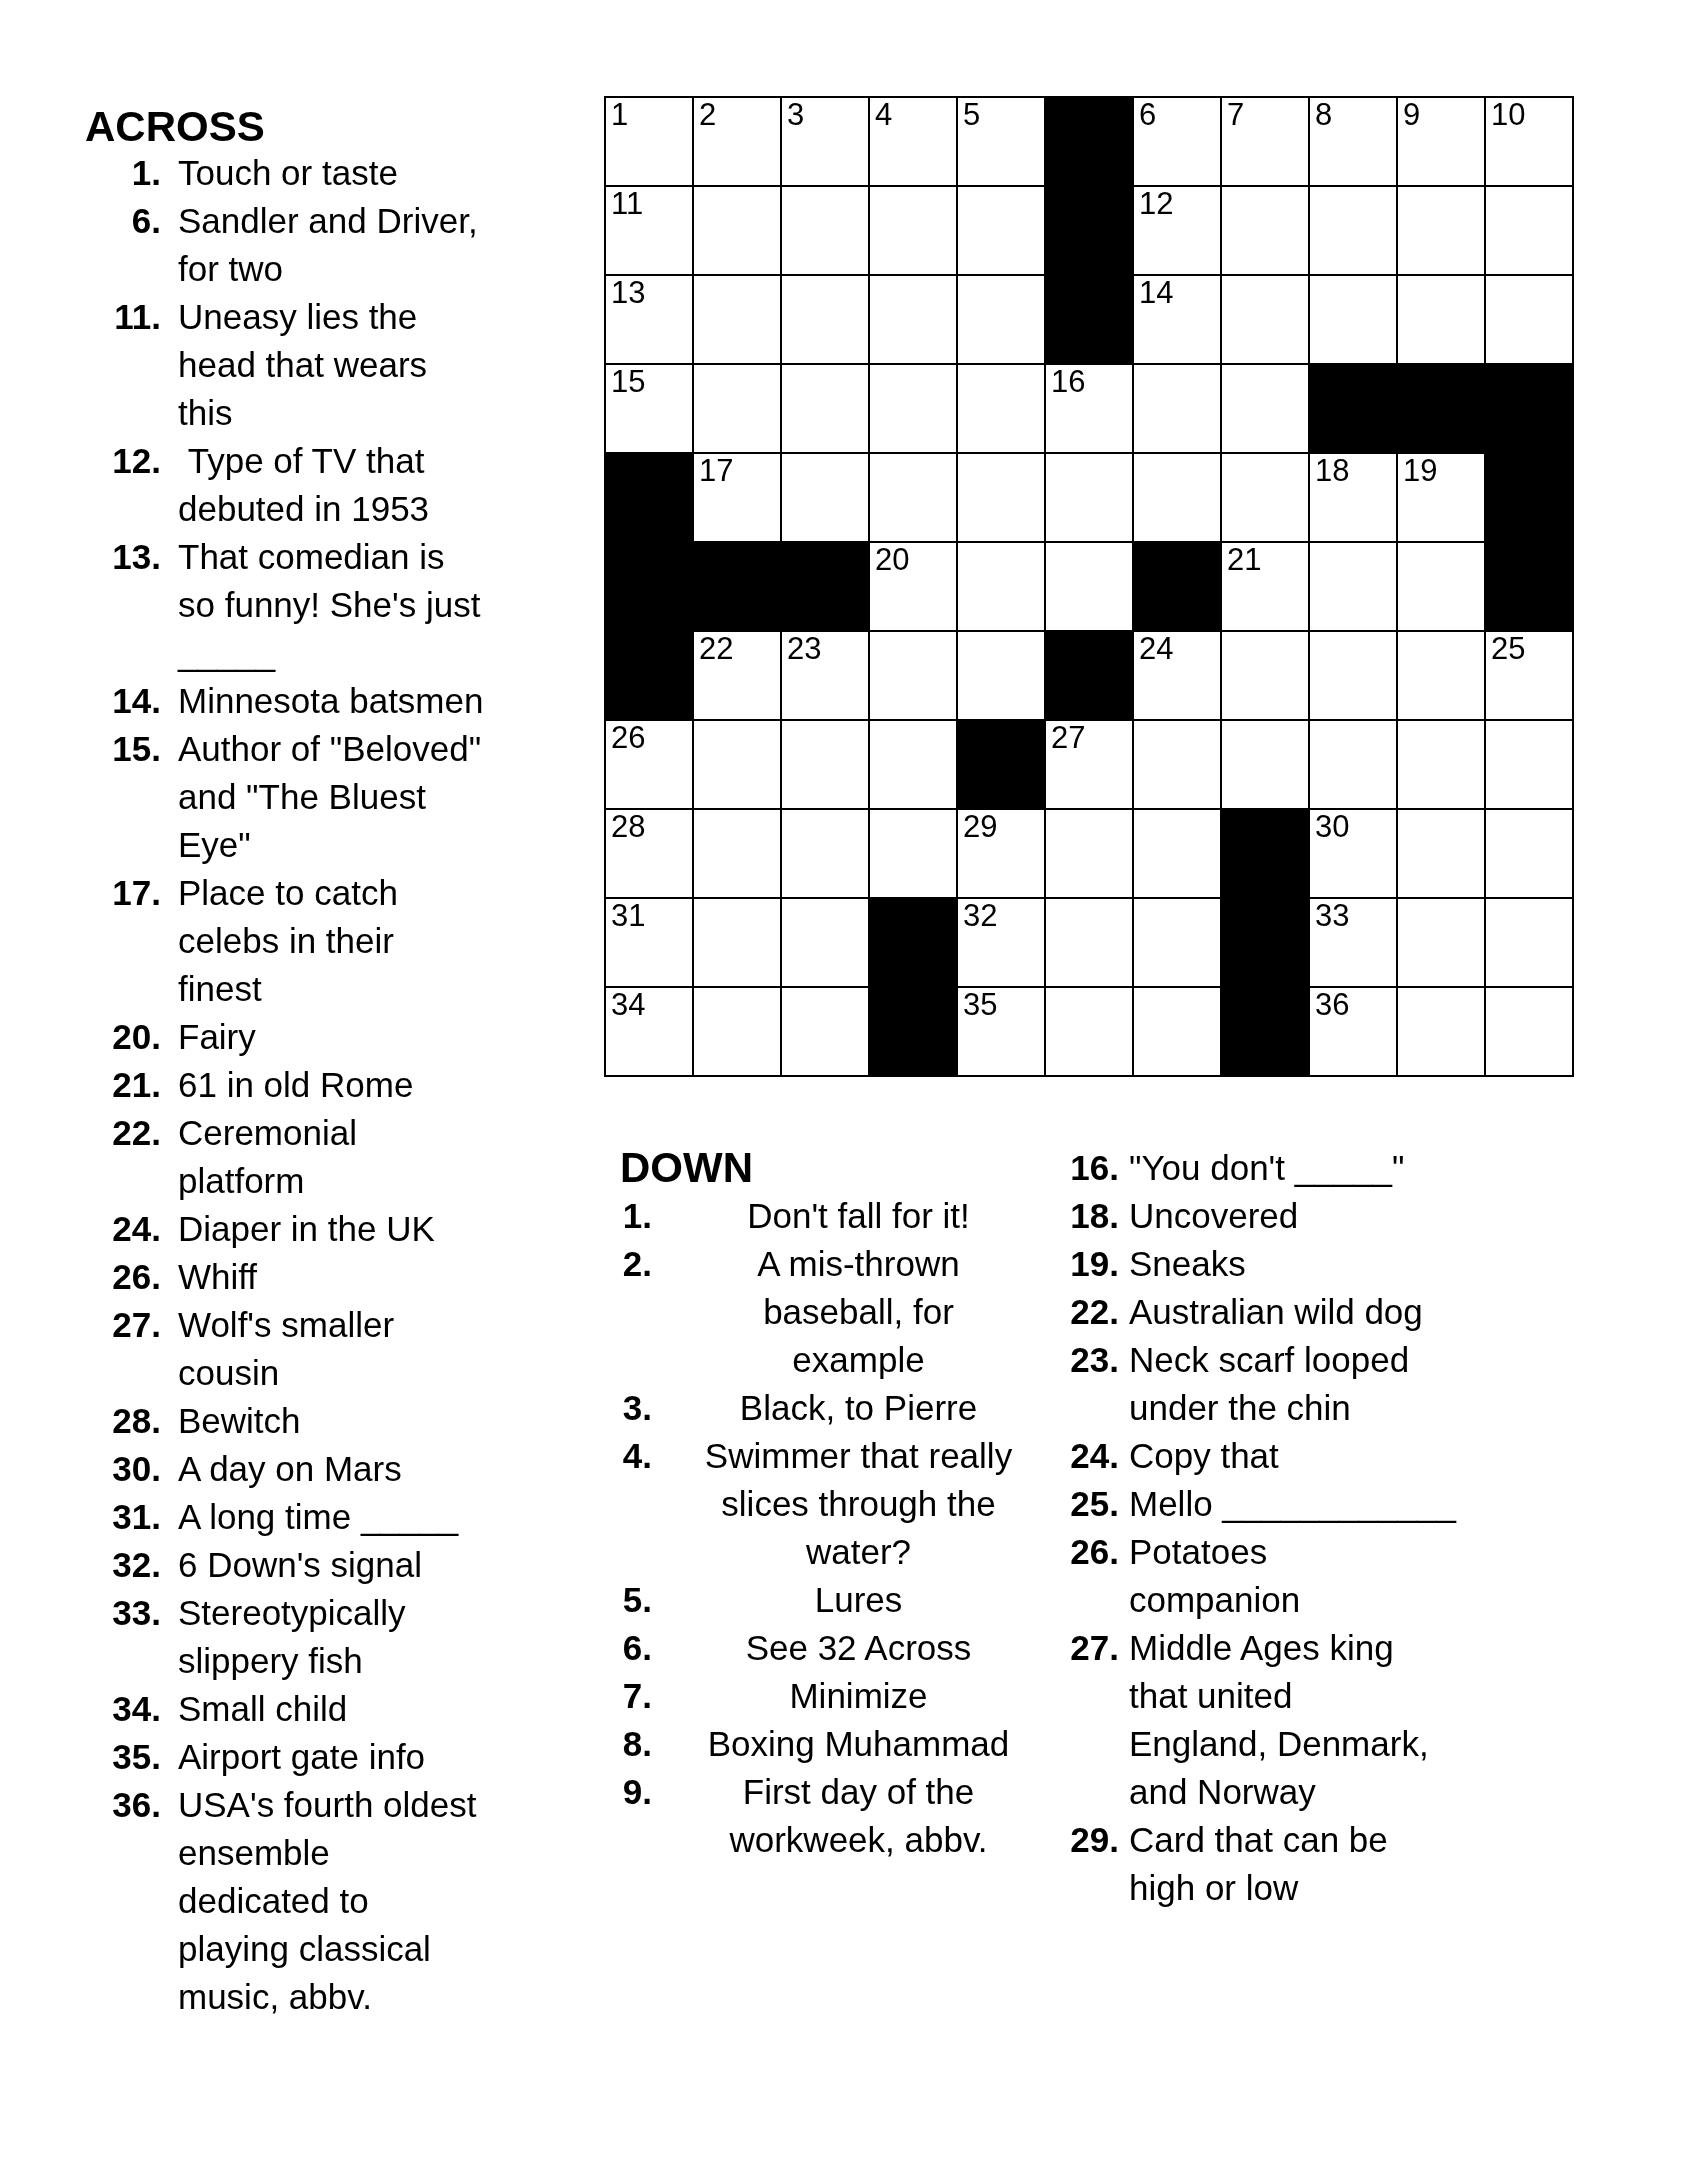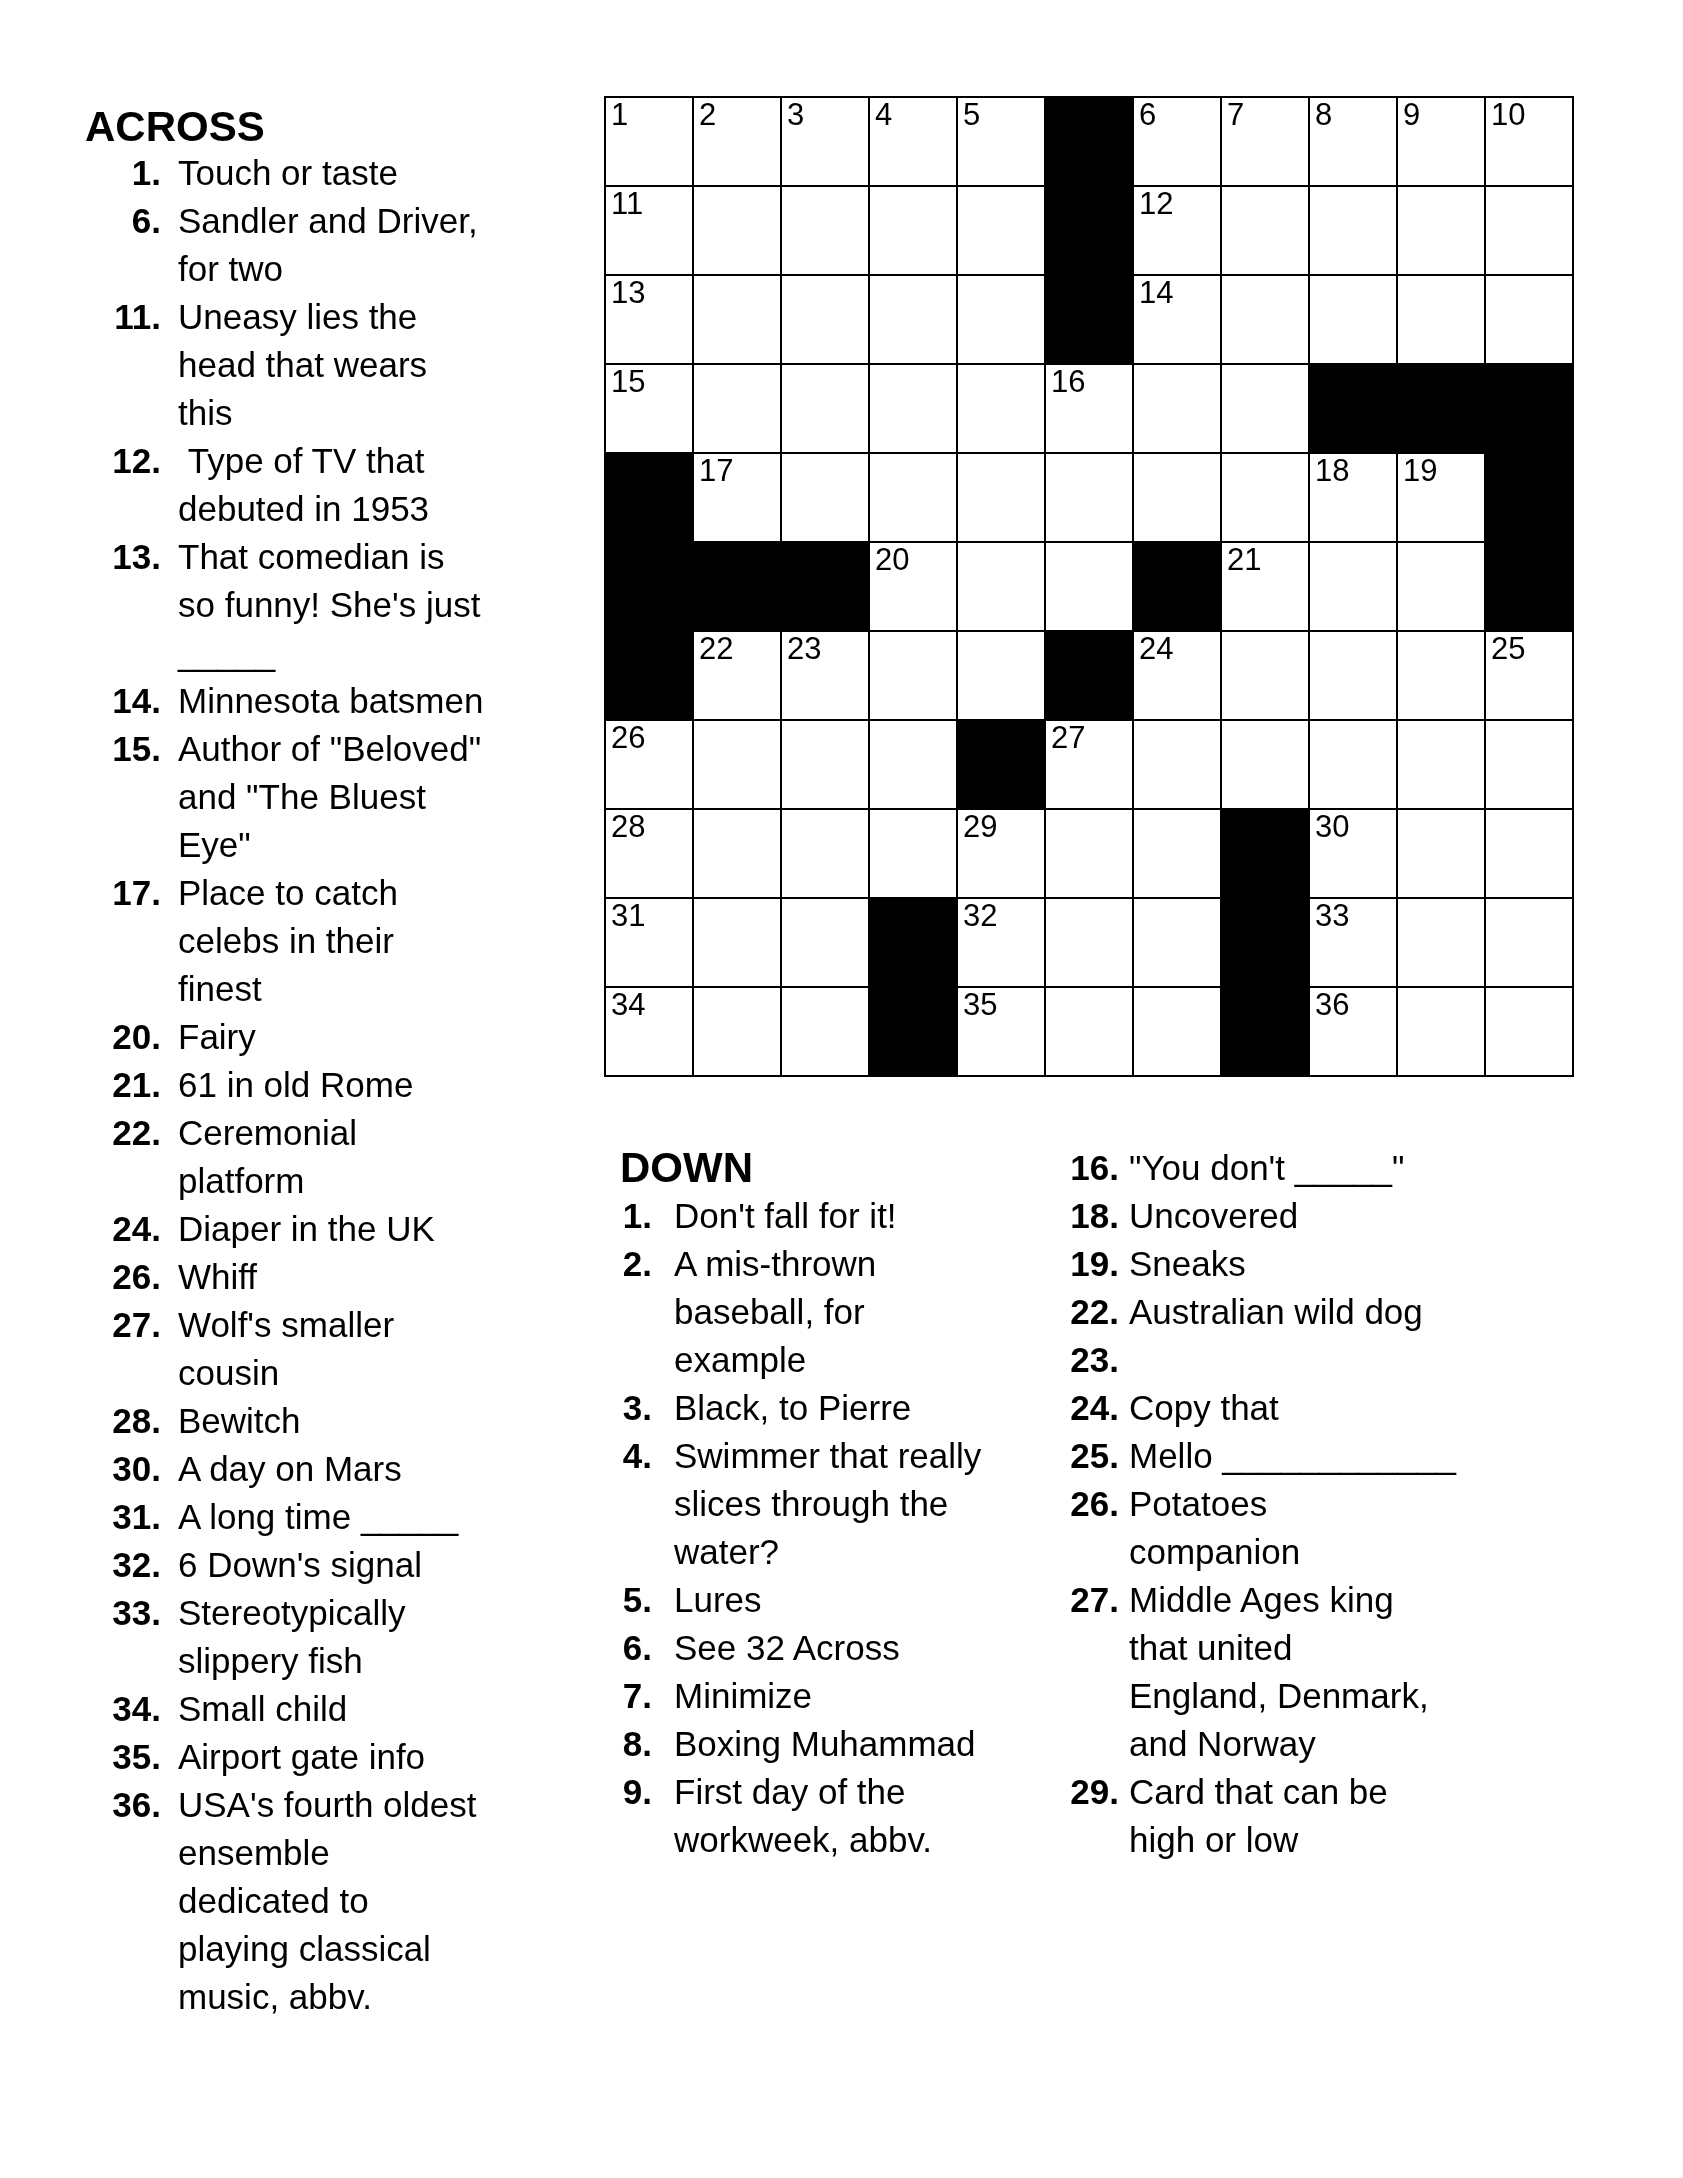--- a/index.html
+++ b/index.html
@@ -24,21 +24,21 @@
 
   .clue{display:flex;align-items:flex-start;font-size:35px;line-height:48px;}
   .clue .cluenum{
     flex:0 0 107px;text-align:right;font-weight:bold;white-space:pre;
   }
   #down-list-1 .cluenum{flex:0 0 124px;}
   #down-list-2 .cluenum{flex:0 0 147px;}
   .clue .cluetext{
     margin-left:17px;white-space:pre-wrap;flex:1;
   }
-  #down-list-1 .cluetext{margin-left:22px;}
+  #down-list-1 .cluetext{margin-left:22px;text-align:center;}
   #down-list-2 .cluetext{margin-left:10px;}
 
   #crossword-grid{
     position:absolute;left:604px;top:96px;
     display:grid;
     grid-template-columns:repeat(11,86px);
     grid-auto-rows:87px;
     gap:2px;padding:2px;
     background:#000000;
   }
@@ -414,20 +414,22 @@
     <div class="clue">
       <span class="cluenum">19.</span>
       <span class="cluetext">Sneaks</span>
     </div>
     <div class="clue">
       <span class="cluenum">22.</span>
       <span class="cluetext">Australian wild dog</span>
     </div>
     <div class="clue">
       <span class="cluenum">23.</span>
+      <span class="cluetext">Neck scarf looped
+under the chin</span>
     </div>
     <div class="clue">
       <span class="cluenum">24.</span>
       <span class="cluetext">Copy that</span>
     </div>
     <div class="clue">
       <span class="cluenum">25.</span>
       <span class="cluetext">Mello ____________</span>
     </div>
     <div class="clue">

